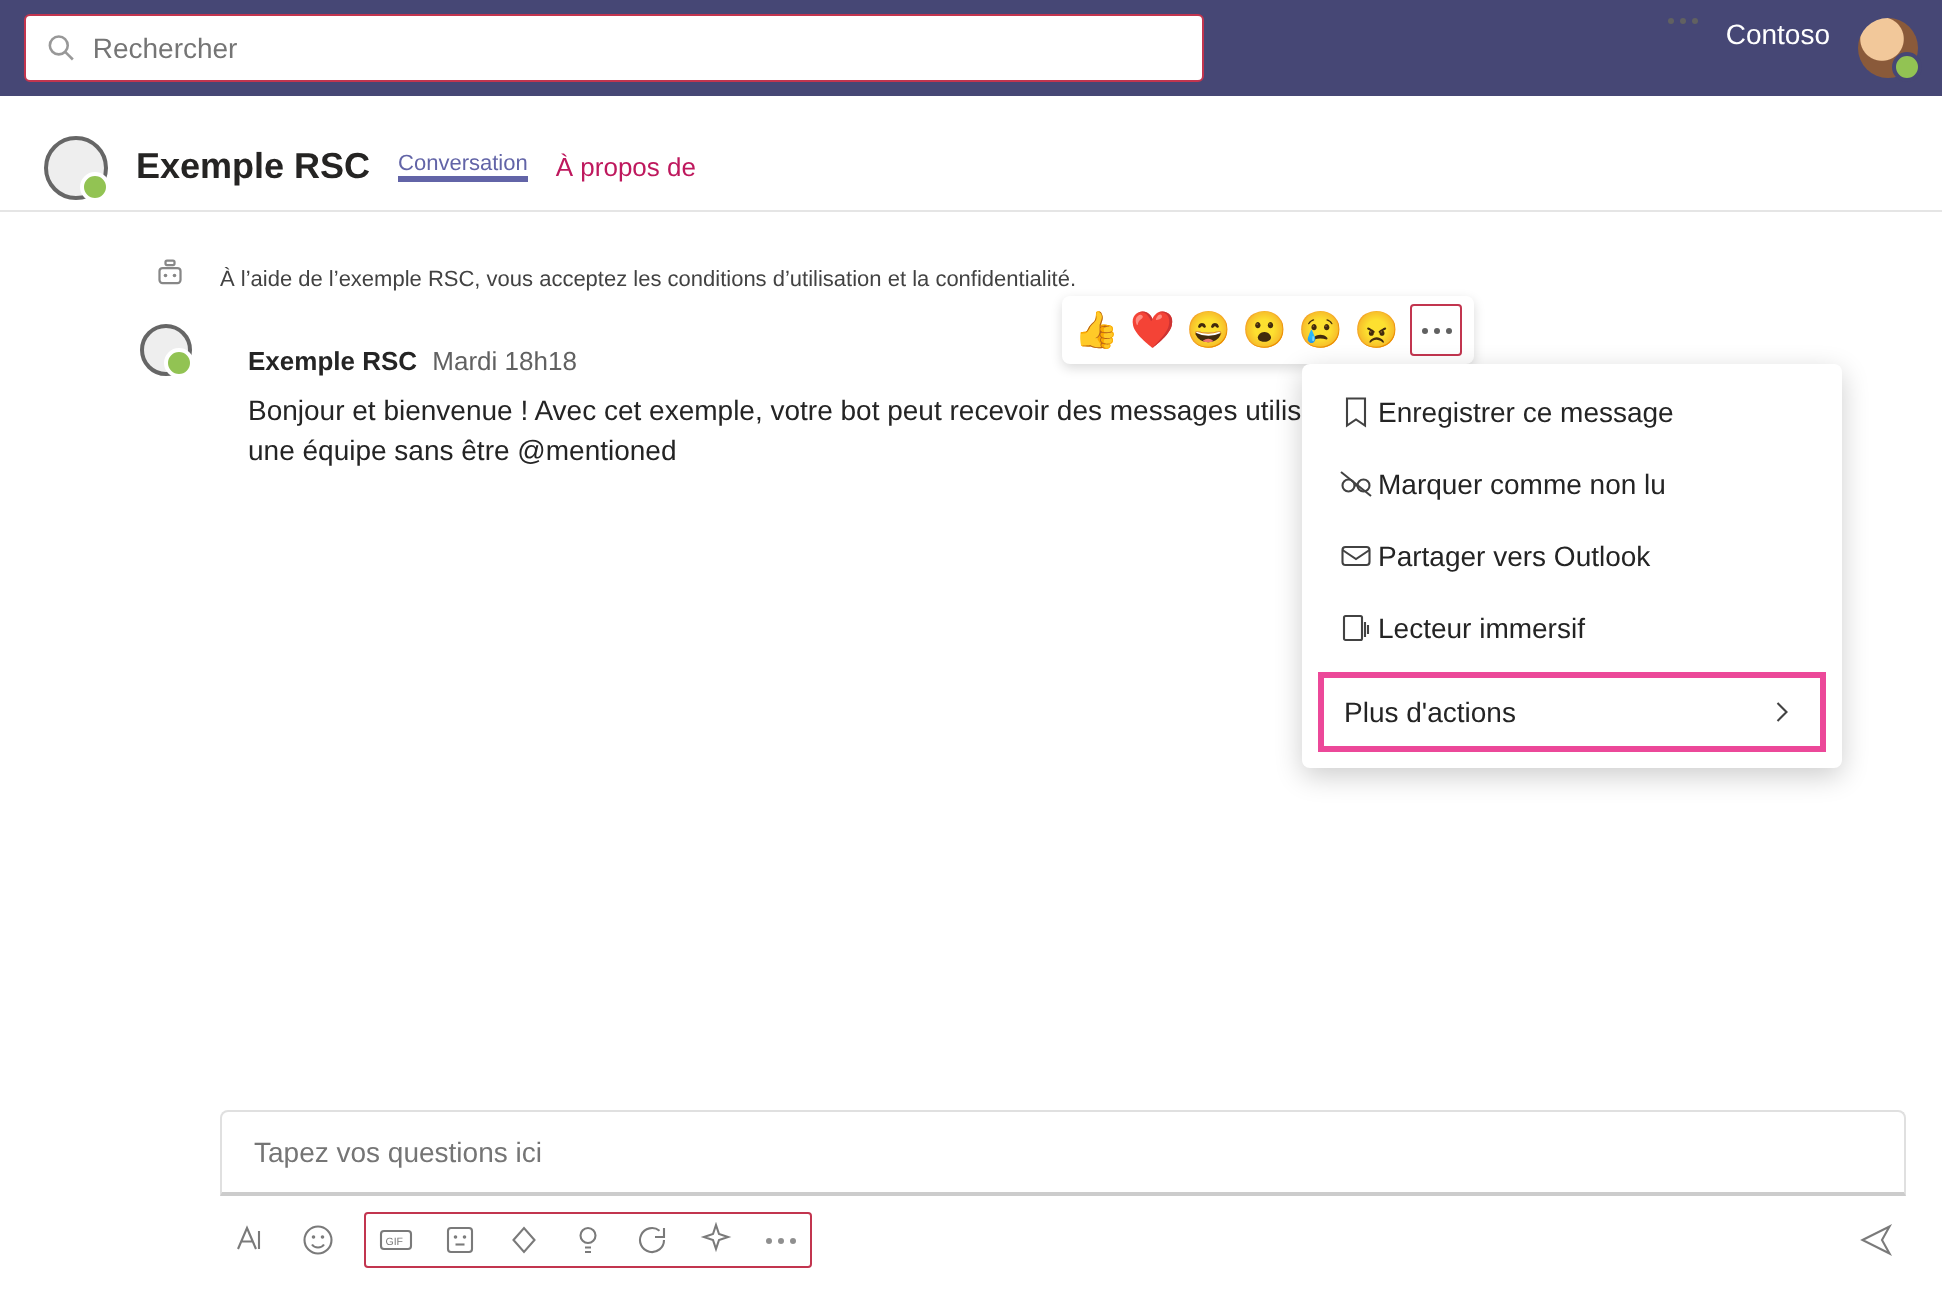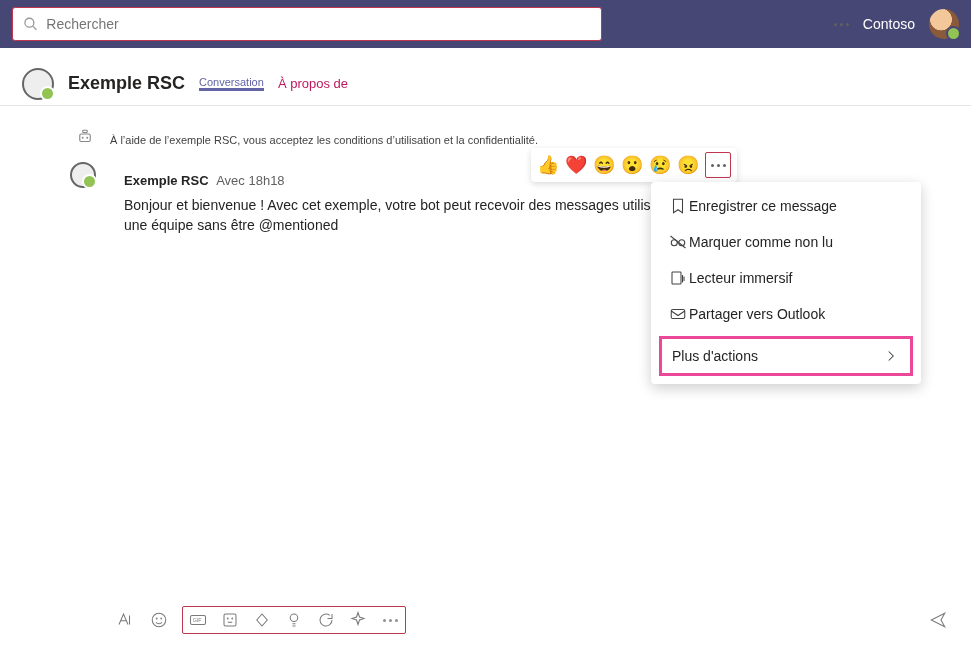--- a/index.html
+++ b/index.html
@@ -2,21 +2,21 @@
 <html><head>
 <meta charset="utf-8">
 <style>
   * { box-sizing: border-box; margin: 0; padding: 0; font-family: "Segoe UI", -apple-system, sans-serif; }
   body { width: 971px; height: 652px; background: #fff; overflow: hidden; position: relative; }
 
   .topbar { height: 48px; background: #464775; display: flex; align-items: center; padding: 0 12px; }
   .search-wrap { flex: 0 0 590px; height: 34px; background: #fff; border: 1px solid #c2354f; border-radius: 3px; display: flex; align-items: center; padding: 12px 10px; gap: 8px; }
   .search-wrap svg { width: 16px; height: 16px; opacity: .6; }
   .search-wrap input { border: none; outline: none; font-size: 14px; width: 100%; background: transparent; }
-  .top-right { margin-left: auto; display: flex; align-items: center; gap: 14px; color: #fff; font-size: 14px; }
+  .top-right { margin-left: auto; display: flex; gap: 14px; color: #fff; font-size: 14px; }
   .avatar { width: 30px; height: 30px; border-radius: 50%; background: radial-gradient(circle at 40% 35%, #f2c89a 0 40%, #8a5a3a 42% 100%); position: relative; }
   .avatar::after { content: ""; position: absolute; right: -2px; bottom: -2px; width: 11px; height: 11px; background: #92c353; border: 2px solid #464775; border-radius: 50%; }
 
   .header { display: flex; align-items: center; gap: 14px; padding: 14px 22px 0 22px; height: 58px; border-bottom: 1px solid #e5e5e5; }
   .bot-avatar { width: 32px; height: 32px; border-radius: 50%; background: #eee; border: 2px solid #666; position: relative; }
   .bot-avatar::after { content: ""; position: absolute; right: -3px; bottom: -3px; width: 11px; height: 11px; background: #92c353; border: 2px solid #fff; border-radius: 50%; }
   .bot-avatar.sm { width: 26px; height: 26px; }
   .header-title { font-size: 18px; font-weight: 600; color: #252423; }
   .tab { font-size: 13px; color: #6264a7; }
   .tab.active { border-bottom: 3px solid #6264a7; }
@@ -91,21 +91,21 @@
         <rect x="9" y="3" width="6" height="3" rx="1" fill="none" stroke="#555" stroke-width="1.5"></rect>
       </svg>
     <span>À l’aide de l’exemple RSC, vous acceptez les conditions d’utilisation et la confidentialité.</span>
   </div>
 
   <div class="msg-row">
     <div class="bot-avatar sm"></div>
     <div class="msg-bubble">
       <div class="msg-meta">
         <span class="sender">Exemple RSC</span>
-        <span class="ts">Avec 18h18</span>
+        <span class="ts">Mardi 18h18</span>
       </div>
       <div>Bonjour et bienvenue ! Avec cet exemple, votre bot peut recevoir des messages utilisateur dans une équipe sans être @mentioned</div>
     </div>
   </div>
 </div>
 
 <div class="reaction-bar">
   <span class="emoji">👍</span>
   <span class="emoji">❤️</span>
   <span class="emoji">😄</span>
@@ -132,41 +132,42 @@
     <svg viewBox="0 0 24 24">
         <circle cx="7" cy="13" r="4"></circle>
         <circle cx="17" cy="13" r="4"></circle>
         <path d="M11 13h2"></path>
         <line x1="2" y1="4" x2="22" y2="20"></line>
       </svg>
     <span>Marquer comme non lu</span>
   </div>
   <div class="menu-item">
     <svg viewBox="0 0 24 24">
+        <rect x="3" y="6" width="18" height="12" rx="2"></rect>
+        <path d="M3 8l9 6 9-6"></path>
+      </svg>
+    <span>Partager vers Outlook</span>
+  </div>
+  <div class="menu-item">
+    <svg viewBox="0 0 24 24">
         <rect x="4" y="4" width="12" height="16" rx="1"></rect>
         <path d="M18 8v10M20 10v6"></path>
       </svg>
     <span>Lecteur immersif</span>
-  </div>
-  <div class="menu-item">
-    <svg viewBox="0 0 24 24">
-        <rect x="3" y="6" width="18" height="12" rx="2"></rect>
-        <path d="M3 8l9 6 9-6"></path>
-      </svg>
-    <span>Partager vers Outlook</span>
   </div>
   <div class="menu-item boxed">
     <span>Plus d'actions</span>
     <svg class="chev" viewBox="0 0 24 24">
         <path d="M9 6l6 6-6 6"></path>
       </svg>
   </div>
 </div>
 
 <div class="composer">
+  <input class="compose-input" placeholder="Tapez vos questions ici" style="">
   <div class="compose-tools">
     <div class="tool">
         <svg viewBox="0 0 24 24">
           <path d="M4 18l6-14 6 14M6 13h8M18 6v12"></path>
         </svg>
       </div>
     <div class="tool">
         <svg viewBox="0 0 24 24">
           <circle cx="12" cy="12" r="9"></circle>
           <circle cx="9" cy="10" r=".5" fill="#424242"></circle>

